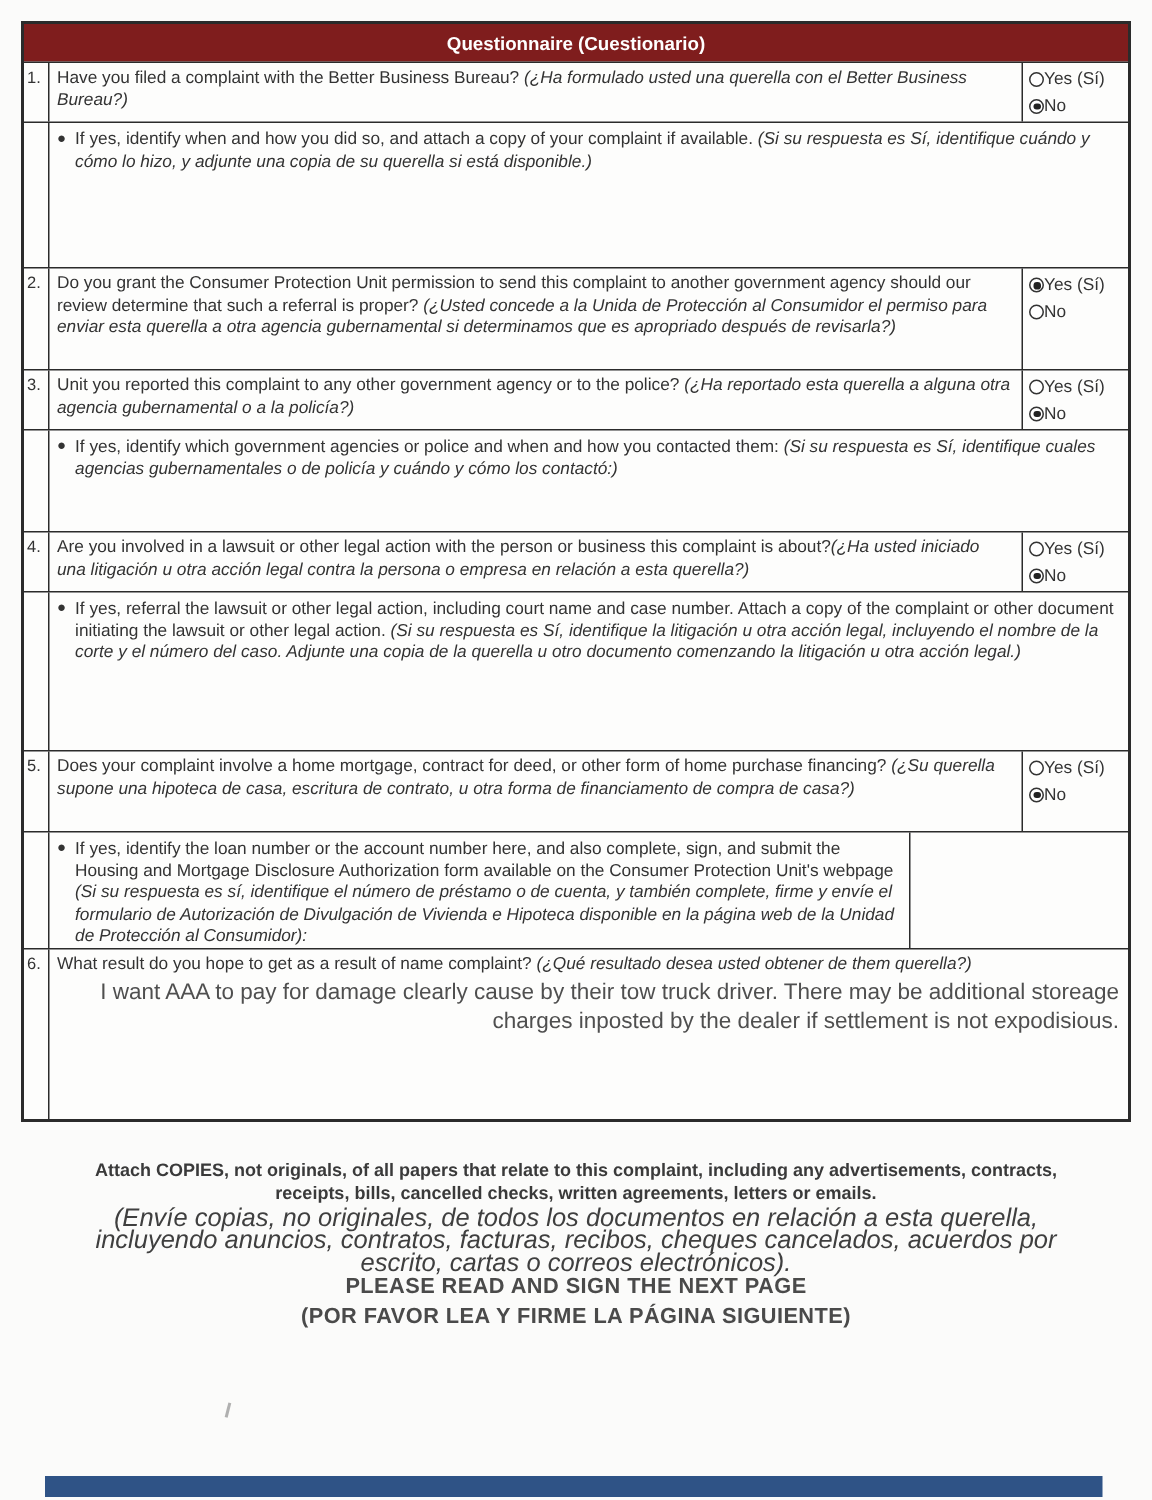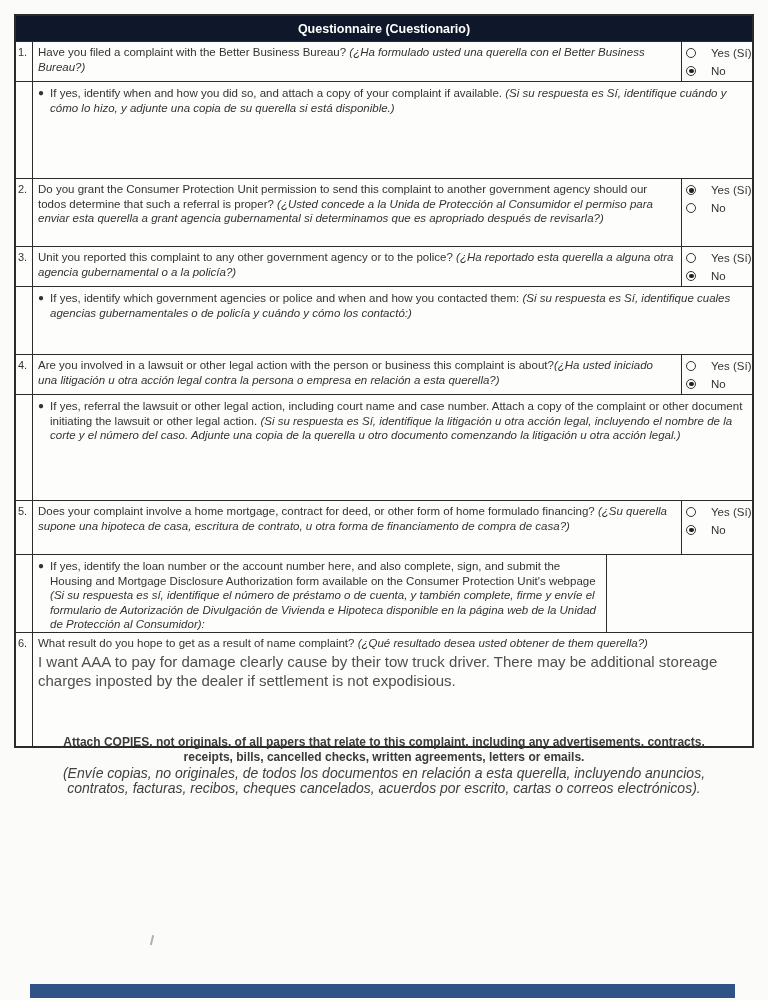--- a/index.html
+++ b/index.html
@@ -6,39 +6,39 @@
   body { margin: 0; font-family: "Liberation Sans", sans-serif; background: #e9e9e9; }
   .page {
     position: relative; width: 768px; height: 1000px;
     background: #fbfbfa; overflow: hidden; margin: 0 auto;
   }
   .qtable {
     position: absolute; left: 14px; top: 14px; width: 740px;
     border: 2px solid #2b2b2b; background: #fdfdfc;
   }
   .thead {
-    height: 25px; background: #0f172a; color: #ffffff;
+    height: 25px; background: #7f1d1d; color: #ffffff;
     font-weight: bold; font-size: 12.5px;
     display: flex; align-items: center; justify-content: center;
   }
   .row {
     display: flex; border-top: 1.5px solid #2b2b2b;
     font-size: 11.5px; line-height: 14.5px; color: #333333;
   }
   .row:first-of-type { border-top: 2px solid #2b2b2b; }
   .numcol {
     width: 17px; flex: 0 0 auto; border-right: 1.5px solid #2b2b2b;
     padding: 3px 1px 0 2px; font-size: 11px;
   }
   .qcell { flex: 1 1 auto; padding: 3px 6px 0 5px; }
   .acol {
     width: 71px; flex: 0 0 auto; border-left: 1.5px solid #2b2b2b;
     padding: 4px 2px 0 4px;
   }
-  .radio-opt { display: flex; align-items: center; gap: 15px; margin-bottom: 3px; cursor: pointer; }
+  .radio-opt { display: flex; align-items: center; gap: 0; margin-bottom: 3px; cursor: pointer; }
   .radio {
     width: 10px; height: 10px; border: 1.5px solid #333; border-radius: 50%;
     position: relative; flex: 0 0 auto; background: #fff;
   }
   .radio.checked::after {
     content: ""; position: absolute; left: 2px; top: 2px;
     width: 4.5px; height: 4.5px; background: #222; border-radius: 50%;
   }
   .radio-label { font-size: 11.5px; white-space: nowrap; }
   .bcell { flex: 1 1 auto; padding: 4px 6px 0 5px; display: flex; gap: 6px; }
@@ -48,28 +48,28 @@
   .h-q1 { min-height: 36px; }  .h-s1 { min-height: 97px; }
   .h-q2 { min-height: 68px; }  .h-q3 { min-height: 40px; }
   .h-s3 { min-height: 68px; }  .h-q4 { min-height: 34px; }
   .h-s4 { min-height: 106px; } .h-q5 { min-height: 54px; }
   .h-s5 { min-height: 78px; }  .h-q6 { min-height: 114px; }
   
   .bcell-boxed { flex: 0 0 auto; width: 574px; border-right: 1.5px solid #2b2b2b; }
   .fill-area { flex: 1 1 auto; }
   
   .typed-answer {
-    font-size: 15px; line-height: 19.5px; color: #4f4f4f; margin-top: 1px;
+    font-size: 15px; line-height: 19.5px; color: #4f4f4f; margin-top: 1px; text-align: right;
   }
   
   .attach {
-    position: absolute; top: 735px; left: 54px; width: 660px; text-align: center;
+    position: absolute; top: 773px; left: 54px; width: 660px; text-align: center;
   }
   .attach-en { font-weight: bold; font-size: 12px; line-height: 15px; color: #3a3a3a; }
-  .attach-es { font-style: italic; font-size: 14px; line-height: 15px; color: #3f3f3f; margin-top: 1px; }
+  .attach-es { font-style: italic; font-size: 17px; line-height: 15px; color: #3f3f3f; margin-top: 1px; }
   .sign {
     position: absolute; top: 848px; left: 0; width: 100%; text-align: center;
     font-weight: bold; font-size: 14.5px; line-height: 20px;
     color: #4a4a4a; letter-spacing: 0.3px;
   }
   .bottom-bar {
     position: absolute; left: 30px; top: 984px; width: 705px; height: 14px;
     background: #2f5386;
   }
   .scan-slash {
@@ -112,22 +112,22 @@
         <span>
           <span>If yes, identify when and how you did so, and attach a copy of your complaint if available.</span>
           <span class="es">(Si su respuesta es Sí, identifique cuándo y cómo lo hizo, y adjunte una copia de su querella si está disponible.)</span>
         </span>
       </div>
     </div>
 
     <div class="row h-q2">
       <div class="numcol">2.</div>
       <div class="qcell">
-        <span>Do you grant the Consumer Protection Unit permission to send this complaint to another government agency should our todos determine that such a referral is proper?</span>
-        <span class="es">(¿Usted concede a la Unida de Protección al Consumidor el permiso para enviar esta querella a grant agencia gubernamental si determinamos que es apropriado después de revisarla?)</span>
+        <span>Do you grant the Consumer Protection Unit permission to send this complaint to another government agency should our review determine that such a referral is proper?</span>
+        <span class="es">(¿Usted concede a la Unida de Protección al Consumidor el permiso para enviar esta querella a otra agencia gubernamental si determinamos que es apropriado después de revisarla?)</span>
       </div>
       <div class="acol">
         <div class="radio-opt">
           <span class="radio checked"></span>
           <span class="radio-label">Yes (Sí)</span>
         </div>
         <div class="radio-opt">
           <span class="radio"></span>
           <span class="radio-label">No</span>
         </div>
@@ -187,21 +187,21 @@
         <span>
           <span>If yes, referral the lawsuit or other legal action, including court name and case number.  Attach a copy of the complaint or other document initiating the lawsuit or other legal action.</span>
           <span class="es">(Si su respuesta es Sí, identifique la litigación u otra acción legal, incluyendo el nombre de la corte y el número del caso.  Adjunte una copia de la querella u otro documento comenzando la litigación u otra acción legal.)</span>
         </span>
       </div>
     </div>
 
     <div class="row h-q5">
       <div class="numcol">5.</div>
       <div class="qcell">
-        <span>Does your complaint involve a home mortgage, contract for deed, or other form of home formulado financing?</span>
+        <span>Does your complaint involve a home mortgage, contract for deed, or other form of home purchase financing?</span>
         <span class="es">(¿Su querella supone una hipoteca de casa, escritura de contrato, u otra forma de financiamento de compra de casa?)</span>
       </div>
       <div class="acol">
         <div class="radio-opt">
           <span class="radio"></span>
           <span class="radio-label">Yes (Sí)</span>
         </div>
         <div class="radio-opt">
           <span class="radio checked"></span>
           <span class="radio-label">No</span>
@@ -232,16 +232,20 @@
       </div>
     </div>
 
   </div>
 
   <div class="attach">
     <div class="attach-en">Attach COPIES, not originals, of all papers that relate to this complaint, including any advertisements, contracts, receipts, bills, cancelled checks, written agreements, letters or emails.</div>
     <div class="attach-es">(Envíe copias, no originales, de todos los documentos en relación a esta querella, incluyendo anuncios, contratos, facturas, recibos, cheques cancelados, acuerdos por escrito, cartas o correos electrónicos).</div>
   </div>
 
+  <div class="sign">
+    <div>PLEASE READ AND SIGN THE NEXT PAGE</div>
+    <div>(POR FAVOR LEA Y FIRME LA PÁGINA SIGUIENTE)</div>
+  </div>
 
   <div class="scan-slash"></div>
   <div class="bottom-bar"></div>
 </div>
 
 </body></html>

